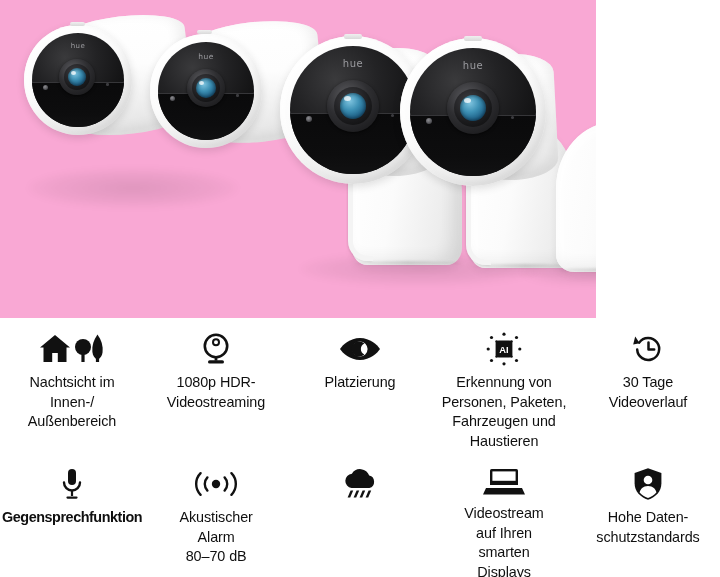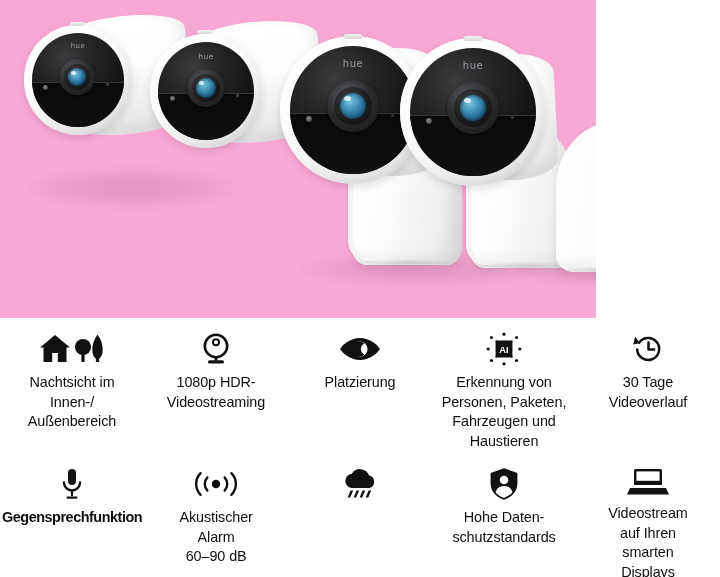--- a/index.html
+++ b/index.html
@@ -401,55 +401,55 @@
         <svg width="46" height="28" viewBox="0 0 46 28" aria-hidden="true">
           <circle cx="23" cy="14" r="4.2" fill="#111111"></circle>
           <path d="M14.4 7.4 A9.6 9.6 0 0 0 14.4 20.6" fill="none" stroke="#111111" stroke-width="2.4" stroke-linecap="round"></path>
           <path d="M31.6 7.4 A9.6 9.6 0 0 1 31.6 20.6" fill="none" stroke="#111111" stroke-width="2.4" stroke-linecap="round"></path>
           <path d="M7.6 3.2 A15.4 15.4 0 0 0 7.6 24.8" fill="none" stroke="#111111" stroke-width="2.4" stroke-linecap="round"></path>
           <path d="M38.4 3.2 A15.4 15.4 0 0 1 38.4 24.8" fill="none" stroke="#111111" stroke-width="2.4" stroke-linecap="round"></path>
         </svg>
       </div>
       <div class="feature-label">Akustischer
 Alarm
-60–90 dB</div>
+80–70 dB</div>
     </div>
 
     <div class="feature-cell">
       <div class="feature-icon">
         <svg width="38" height="32" viewBox="0 0 38 32" fill="#111111" aria-hidden="true">
           <path d="M10.5 20 A7.2 7.2 0 0 1 10.9 5.7 A9.6 9.6 0 0 1 28.2 7.6 A6.4 6.4 0 0 1 28.4 20 Z"></path>
           <path d="M9.6 22.6 L6.6 29.6 L9.2 29.6 L12.2 22.6 Z"></path>
           <path d="M15.6 22.6 L12.6 29.6 L15.2 29.6 L18.2 22.6 Z"></path>
           <path d="M21.6 22.6 L18.6 29.6 L21.2 29.6 L24.2 22.6 Z"></path>
           <path d="M27.6 22.6 L24.6 29.6 L27.2 29.6 L30.2 22.6 Z"></path>
         </svg>
       </div>
     </div>
 
     <div class="feature-cell">
       <div class="feature-icon">
-        <svg width="30" height="34" viewBox="0 0 30 34" aria-hidden="true">
-          <path d="M15 1.2 L28.4 6 V16.2 C28.4 24.4 22.6 30.2 15 32.8 C7.4 30.2 1.6 24.4 1.6 16.2 V6 Z" fill="#111111"></path>
-          <circle cx="15" cy="13" r="4.3" fill="#ffffff"></circle>
-          <path d="M15 19 C20 19 22.8 22.4 23.4 25.4 C21.2 27.8 18.3 29.6 15 30.9 C11.7 29.6 8.8 27.8 6.6 25.4 C7.2 22.4 10 19 15 19 Z" fill="#ffffff"></path>
-        </svg>
-      </div>
-      <div class="feature-label">Hohe Daten-
-schutzstandards</div>
-    </div>
-
-    <div class="feature-cell">
-      <div class="feature-icon">
         <svg width="42" height="30" viewBox="0 0 42 30" aria-hidden="true">
           <rect x="7" y="2" width="28" height="16" rx="1.6" fill="#111111"></rect>
           <rect x="9.4" y="4.4" width="23.2" height="9.4" fill="#ffffff"></rect>
           <rect x="7" y="15.4" width="28" height="2.6" fill="#111111"></rect>
           <path d="M3 21 L39 21 L42 27.4 L0 27.4 Z" fill="#111111"></path>
         </svg>
       </div>
       <div class="feature-label">Videostream
 auf Ihren
 smarten
 Displays</div>
     </div>
+
+    <div class="feature-cell">
+      <div class="feature-icon">
+        <svg width="30" height="34" viewBox="0 0 30 34" aria-hidden="true">
+          <path d="M15 1.2 L28.4 6 V16.2 C28.4 24.4 22.6 30.2 15 32.8 C7.4 30.2 1.6 24.4 1.6 16.2 V6 Z" fill="#111111"></path>
+          <circle cx="15" cy="13" r="4.3" fill="#ffffff"></circle>
+          <path d="M15 19 C20 19 22.8 22.4 23.4 25.4 C21.2 27.8 18.3 29.6 15 30.9 C11.7 29.6 8.8 27.8 6.6 25.4 C7.2 22.4 10 19 15 19 Z" fill="#ffffff"></path>
+        </svg>
+      </div>
+      <div class="feature-label">Hohe Daten-
+schutzstandards</div>
+    </div>
   </div>
 </div>
 
 </body></html>

